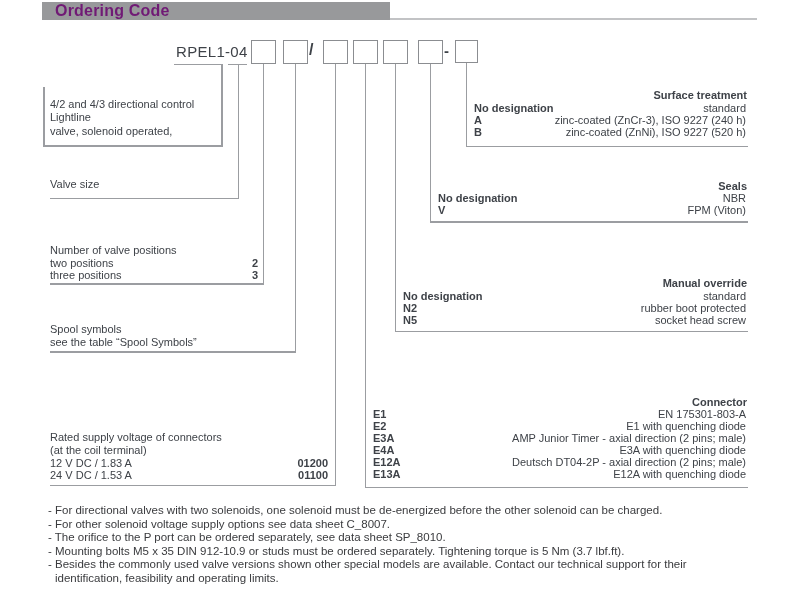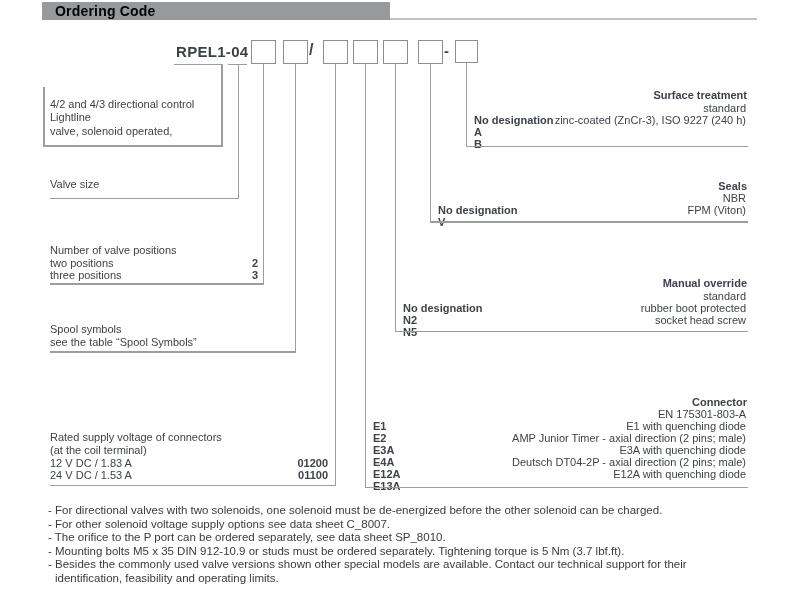--- a/index.html
+++ b/index.html
@@ -5,34 +5,34 @@
   * { margin:0; padding:0; box-sizing:border-box; }
   html,body { width:800px; height:600px; }
   body {
     position:relative; overflow:hidden; background:#ffffff;
     font-family:"Liberation Sans", sans-serif; color:#3e4248;
   }
   .hline { position:absolute; height:1.5px; background:#9b9da1; }
   .vline { position:absolute; width:1.5px; background:#9b9da1; }
   .header-bar {
     position:absolute; left:42px; top:2px; width:348px; height:18px;
-    background:#98999b; color:#000000; font-size:14px; font-weight:bold;
+    background:#98999b; color:#701a75; font-size:16px; font-weight:bold;
     line-height:18px; padding-left:13px; letter-spacing:0.2px;
   }
   .header-rule { position:absolute; left:390px; top:18px; width:367px; height:2px; background:#c2c3c5; }
-  .code-prefix { position:absolute; left:176px; top:43px; font-size:15px; font-weight:bold; letter-spacing:0.3px; }
+  .code-prefix { position:absolute; left:176px; top:43px; font-size:15px; font-weight:normal; letter-spacing:0.3px; }
   .codebox { position:absolute; top:40px; width:25px; height:24px; border:1.5px solid #8b8d91; background:#fff; }
   .sep { position:absolute; font-weight:bold; font-size:15px; }
   .lbl { position:absolute; font-size:11px; white-space:nowrap; }
   .b { font-weight:normal; }
   .lval { position:absolute; width:60px; text-align:right; font-size:11px; font-weight:bold; }
   .mline { line-height:13.5px; white-space:nowrap; }
   .rtitle { position:absolute; font-size:11px; font-weight:bold; text-align:right; white-space:nowrap; }
   .rrow { position:absolute; height:12px; font-size:11px; }
-  .rrow .rcode { position:absolute; left:7px; top:12px; font-weight:bold; white-space:nowrap; }
+  .rrow .rcode { position:absolute; left:7px; top:0; font-weight:bold; white-space:nowrap; }
   .rrow .rdesc { position:absolute; right:1px; top:0; white-space:nowrap; }
   .notes { position:absolute; left:48px; top:504px; width:702px; font-size:11.5px; line-height:13.6px; color:#3a3b3e; list-style:none; }
   .note { padding-left:7px; text-indent:-7px; }
 </style>
 </head>
 <body>
 
 <div class="header-bar">
   <span>Ordering Code</span>
 </div>
@@ -96,20 +96,21 @@
 <div class="rrow" style="left:467px; top:101.5px; width:280px">
   <span class="rcode">No designation</span>
   <span class="rdesc">standard</span>
 </div>
 <div class="rrow" style="left:467px; top:113.5px; width:280px">
   <span class="rcode">A</span>
   <span class="rdesc">zinc-coated (ZnCr-3), ISO 9227 (240 h)</span>
 </div>
 <div class="rrow" style="left:467px; top:125.5px; width:280px">
   <span class="rcode">B</span>
+  <span class="rdesc">zinc-coated (ZnNi), ISO 9227 (520 h)</span>
 </div>
 <div class="hline" style="left:465.5px; top:145.5px; width:282.5px"></div>
 
 <div class="rtitle" style="left:431px; top:179.5px; width:316px">Seals</div>
 <div class="rrow" style="left:431px; top:191.5px; width:316px">
   <span class="rcode">No designation</span>
   <span class="rdesc">NBR</span>
 </div>
 <div class="rrow" style="left:431px; top:203.5px; width:316px">
   <span class="rcode">V</span>

